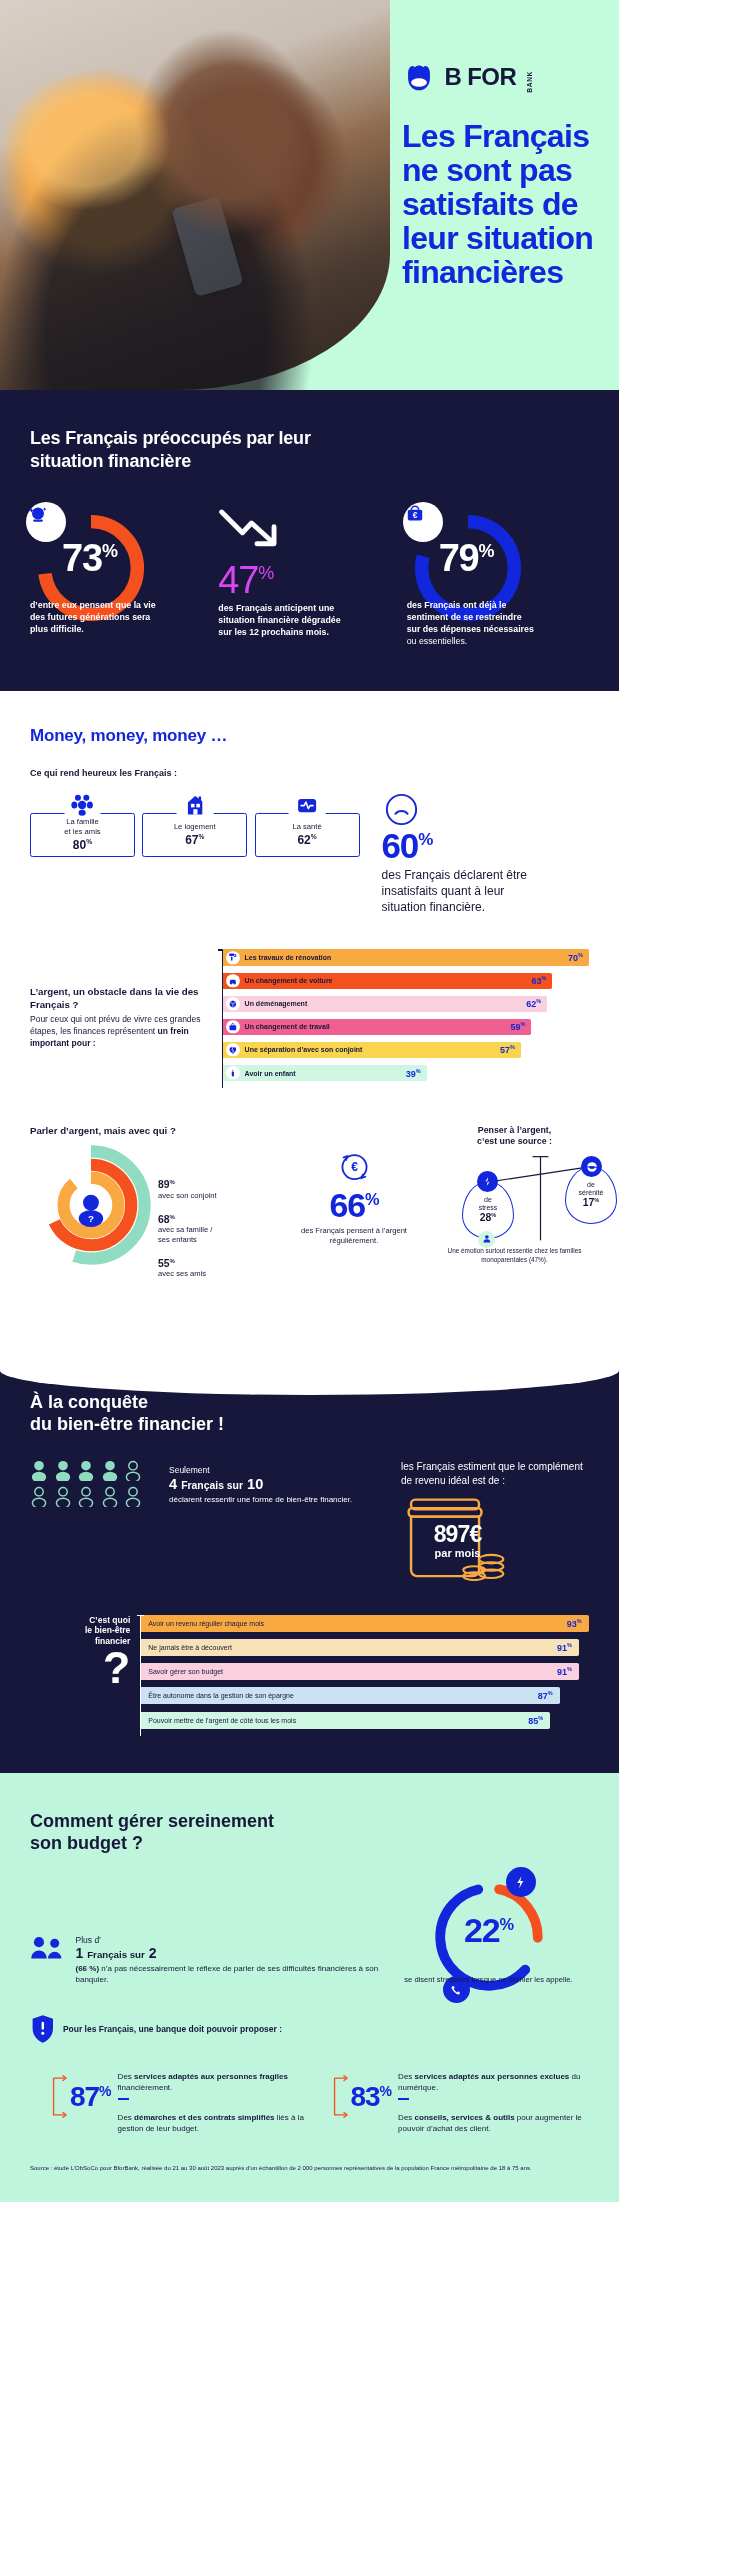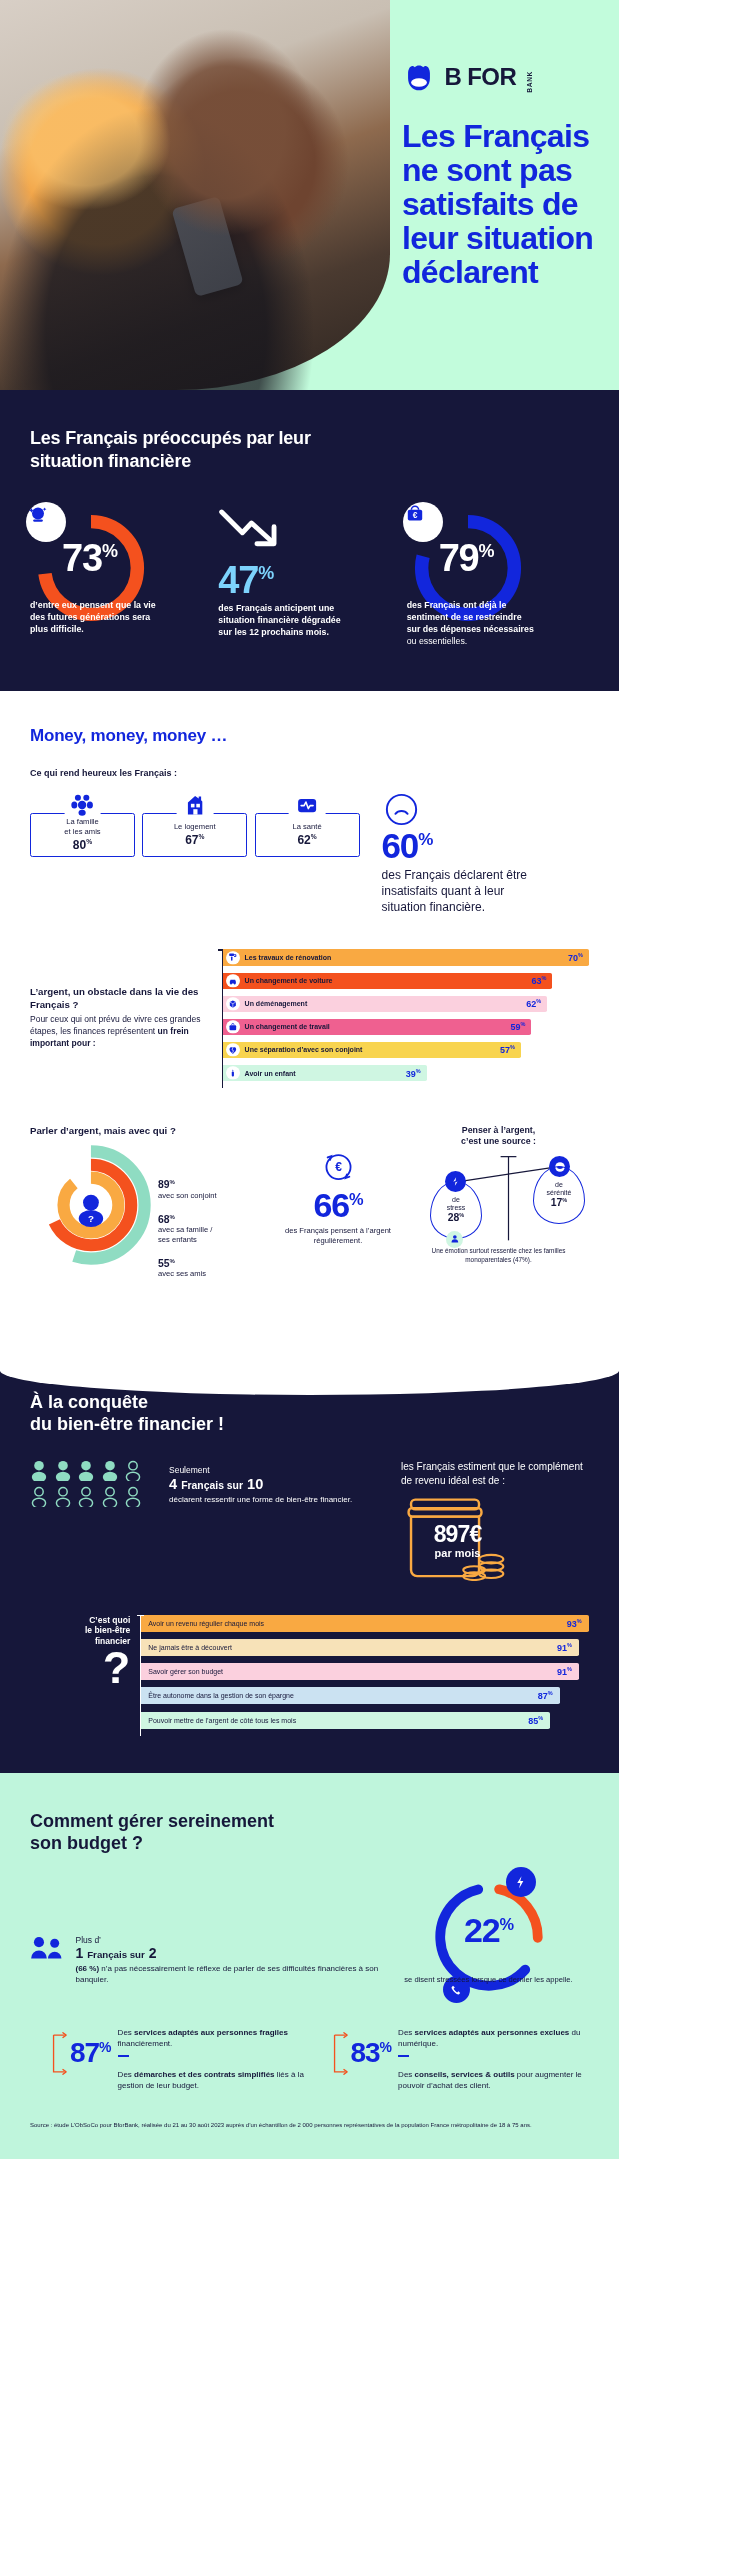--- a/index.html
+++ b/index.html
@@ -79,21 +79,21 @@
   .ring svg{position:absolute;left:0;top:0;}
   .ring .badge{
     position:absolute;left:-3.7px;top:-4.9px;width:40px;height:40px;border-radius:50%;
     background:#fff;display:flex;align-items:center;justify-content:center;
   }
   .bignum{position:absolute;left:32px;top:32px;font-size:38px;font-weight:800;color:#fff;letter-spacing:-1.2px;line-height:1;}
   .bignum sup{font-size:18px;vertical-align:super;font-weight:800;}
   .stat-cap{font-size:8.8px;line-height:1.35;font-weight:700;color:#fff;max-width:131px;margin-top:-29px;position:relative;z-index:3;}
   .stat-cap .reg{font-weight:400;}
   .col-mid{padding-top:2.4px;}
-  .col-mid .bignum2{font-size:38px;font-weight:700;color:#7dd3fc;letter-spacing:-1.2px;line-height:1;margin:8.5px 0 4.9px;}
+  .col-mid .bignum2{font-size:38px;font-weight:400;color:#d946ef;letter-spacing:-1.2px;line-height:1;margin:8.5px 0 4.9px;}
   .col-mid .bignum2 sup{font-size:18px;vertical-align:super;}
 
   
   .sec2{padding:35px 0 24px;}
   .money-title{font-size:17px;font-weight:800;color:var(--blue);letter-spacing:-0.2px;margin-bottom:22px;}
   .sub-lbl{font-size:9px;font-weight:800;color:var(--navy);margin-bottom:12px;}
 
   .happy-row{display:flex;align-items:flex-start;gap:0;}
   .happy-cards{display:flex;gap:7.3px;flex:none;}
   .hcard{
@@ -121,21 +121,21 @@
   .bar{height:16.4px;border-radius:0 1.8px 1.8px 0;display:flex;align-items:center;margin-bottom:6.7px;position:relative;}
   .bar .icc{
     position:absolute;left:3.7px;top:50%;transform:translateY(-50%);
     width:13.4px;height:13.4px;border-radius:50%;background:#fff;display:flex;align-items:center;justify-content:center;
   }
   .bar .lb{font-size:7px;font-weight:700;color:var(--navy);margin-left:22px;}
   .bar .vl{margin-left:auto;margin-right:6px;font-size:9px;font-weight:800;color:var(--blue);}
   .bar .vl sup{font-size:5.5px;}
 
   
-  .parler{display:flex;margin-top:37px;gap:0;align-items:flex-start;}
+  .parler{display:flex;margin-top:37px;gap:16px;align-items:flex-start;}
   .donut-wrap{width:128px;flex:none;position:relative;}
   .parler h3{font-size:9.7px;font-weight:800;color:var(--navy);margin-bottom:8.5px;}
   .legend{padding-top:35px;width:104px;flex:none;}
   .legend .it{margin-bottom:13.4px;}
   .legend .v{font-size:10.4px;font-weight:800;color:var(--navy);}
   .legend .v sup{font-size:6px;}
   .legend .t{font-size:7.6px;color:var(--navy);line-height:1.25;}
   .mid66{width:140px;flex:none;text-align:center;padding-top:24px;}
   .mid66 .icn{margin-bottom:2.4px;}
   .mid66 .n{font-size:34px;font-weight:800;color:var(--blue);letter-spacing:-1.2px;line-height:1;}
@@ -238,21 +238,21 @@
           <ellipse cx="28" cy="35" rx="13" ry="7" fill="#fff"></ellipse>
         </svg>
         <div class="logo-word">B FOR</div>
         <div class="logo-bank">BANK</div>
       </div>
       <h1 class="hero-title">
         <span>Les Français</span><br>
         <span>ne sont pas</span><br>
         <span>satisfaits de</span><br>
         <span>leur situation</span><br>
-        <span>déclarent</span>
+        <span>financières</span>
       </h1>
     </div>
   </section>
 
   <section class="navy-sec sec1">
     <h2 class="sec-title">Les Français préoccupés par leur situation financière</h2>
 
     <div class="stat3">
 
       <div class="col">
@@ -672,20 +672,28 @@
               <svg width="12" height="12" viewBox="0 0 20 20">
                   <path d="M5 3l3 3-2 2c1 2.4 3.6 5 6 6l2-2 3 3-2.4 2.4C11 18 2 9 2.6 5.4z" fill="#fff"></path>
                 </svg>
             </div>
           </div>
           <div class="s4cap">se disent stressées lorsque ce dernier les appelle.</div>
         </div>
       </div>
 
       <div class="propose">
+        <div class="ph">
+          <svg width="25.6" height="30" viewBox="0 0 42 50">
+            <path d="M21 2l17 6v16c0 12-8 20-17 24C12 44 4 36 4 24V8z" fill="#1226DC"></path>
+            <rect x="19" y="13" width="4" height="13" rx="2" fill="#fff"></rect>
+              <circle cx="21" cy="32" r="2.6" fill="#fff"></circle>
+          </svg>
+          <div class="t">Pour les Français, une banque doit pouvoir proposer :</div>
+        </div>
 
         <div class="two">
 
           <div class="blk">
             <svg class="arrows" width="28" height="79" viewBox="0 0 46 130">
               <path d="M4 18h28M4 18v94h28" fill="none" stroke="#F4511E" stroke-width="3.4"></path>
               <path d="M28 12l8 6-8 6" fill="none" stroke="#F4511E" stroke-width="3.4" stroke-linecap="round" stroke-linejoin="round"></path>
               <path d="M28 106l8 6-8 6" fill="none" stroke="#F4511E" stroke-width="3.4" stroke-linecap="round" stroke-linejoin="round"></path>
             </svg>
             <div class="pc"><span>87</span><sup>%</sup></div>

